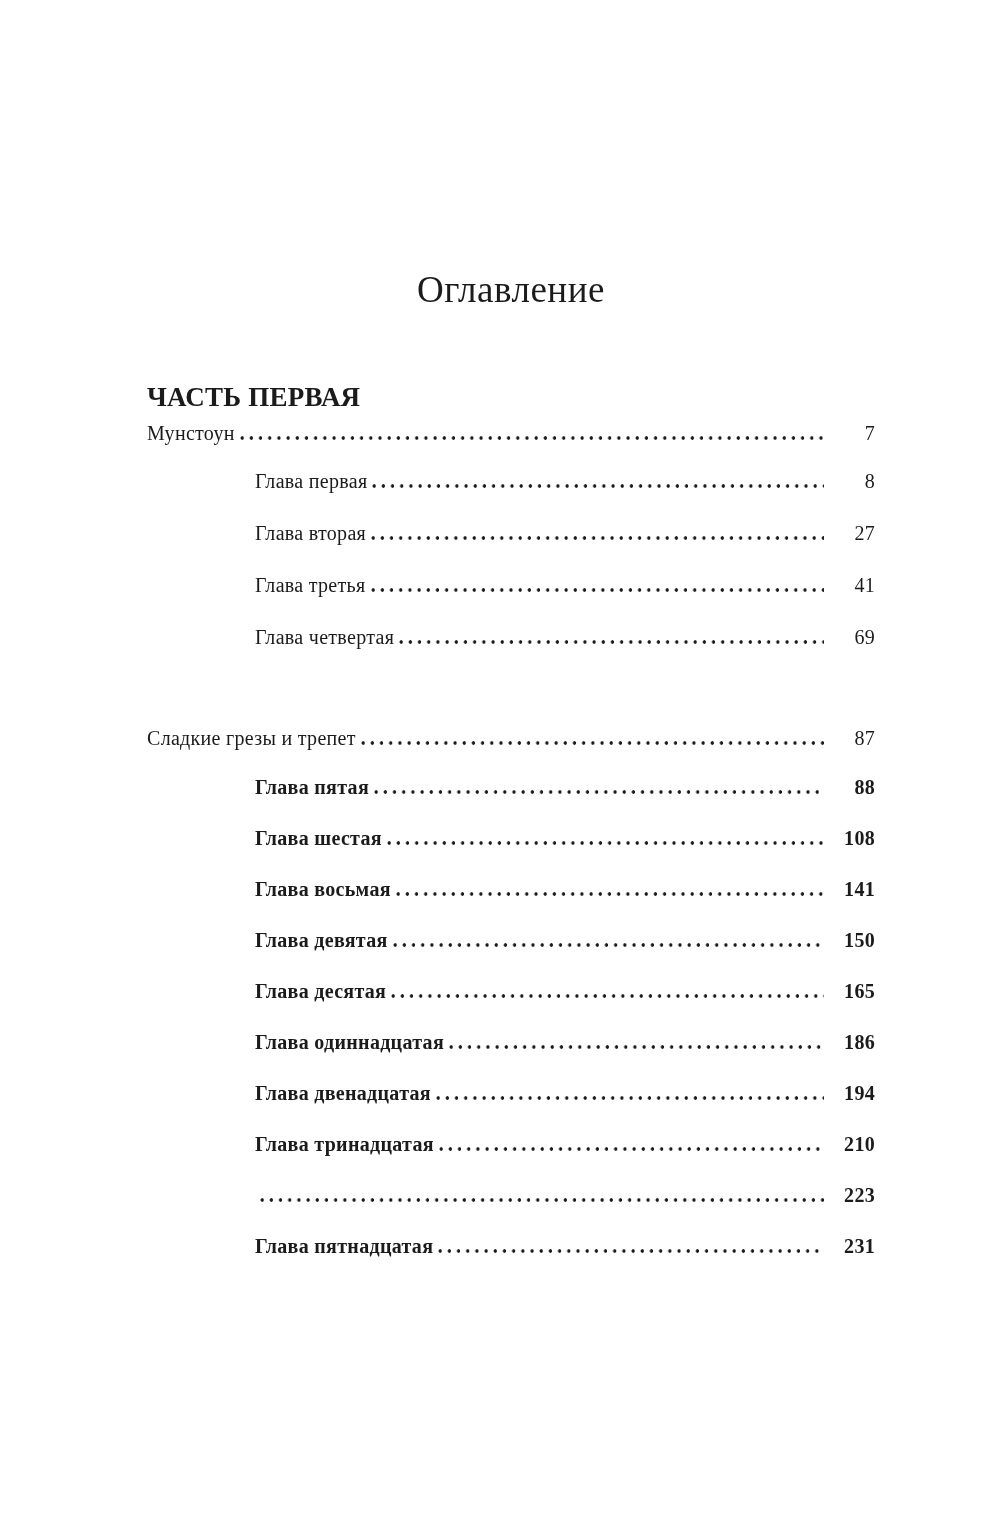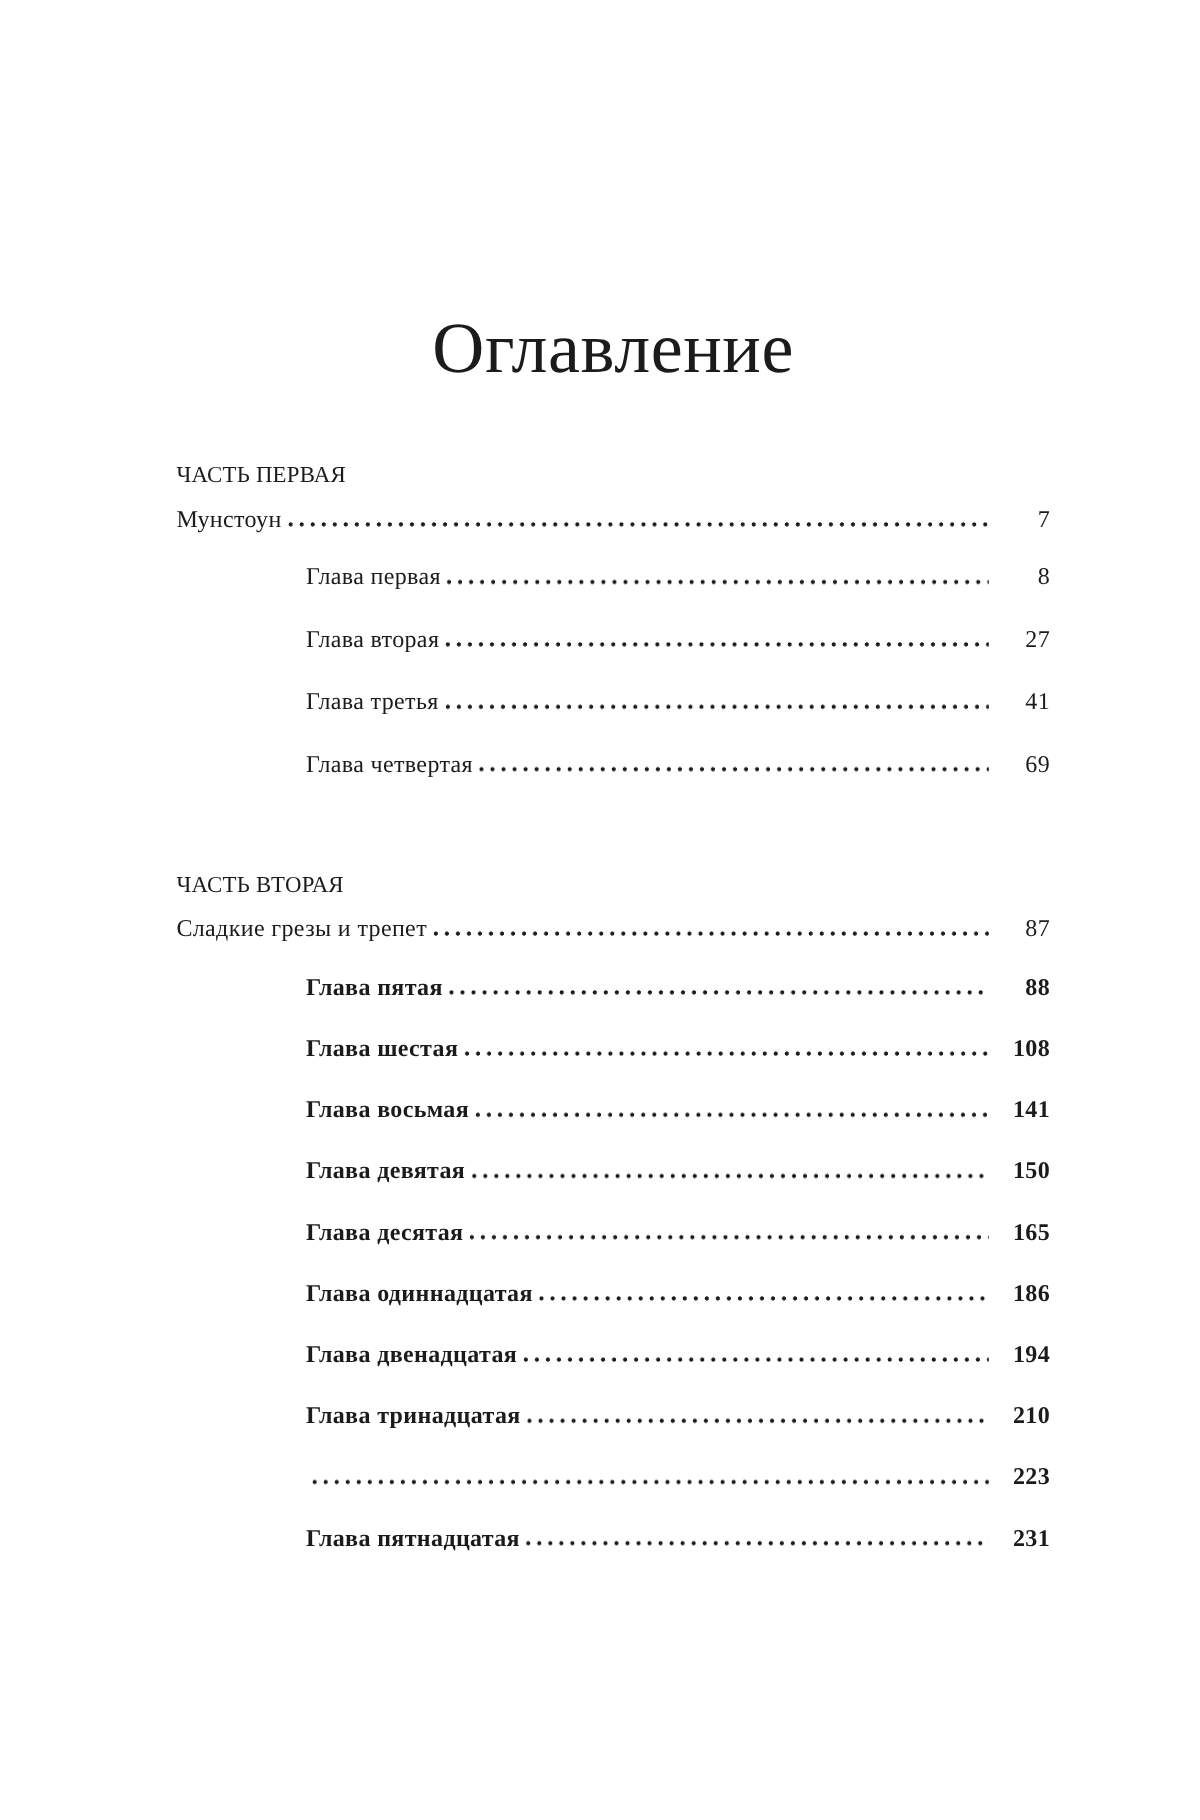--- a/index.html
+++ b/index.html
@@ -14,33 +14,33 @@
     box-sizing: border-box;
     padding-top: 266px;
     background: #ffffff;
     overflow: hidden;
     font-family: "Liberation Serif", "DejaVu Serif", serif;
     color: #1b1b1b;
   }
   .title {
     margin: 0 125px 0 147px;
     text-align: center;
-    font-size: 60px;
+    font-size: 37px;
     line-height: 48px;
     font-weight: normal;
     letter-spacing: 0.5px;
   }
   .toc {
     margin: 0 125px 0 147px;
   }
   .part-heading {
     margin: 0;
-    font-size: 19px;
+    font-size: 27px;
     line-height: 36px;
-    font-weight: normal;
+    font-weight: bold;
     letter-spacing: 0.2px;
   }
   .part:nth-of-type(1) .part-heading { margin-top: 65px; }
   .part + .part { margin-top: 57px; }
 
   .row {
     display: flex;
     align-items: baseline;
     font-size: 20px;
     letter-spacing: 0.3px;
@@ -105,21 +105,20 @@
 
   <div class="row chapter-row">
     <span class="label">Глава четвертая</span>
     <span class="dots"></span>
     <span class="num">69</span>
   </div>
 </div>
   </section>
 
   <section class="part">
-    <h2 class="part-heading">ЧАСТЬ ВТОРАЯ</h2>
     <div class="row part-title-row">
       <span class="label">Сладкие грезы и трепет</span>
       <span class="dots"></span>
       <span class="num">87</span>
     </div>
     <div class="chapter-list">
   <div class="row chapter-row">
     <span class="label">Глава пятая</span>
     <span class="dots"></span>
     <span class="num">88</span>

